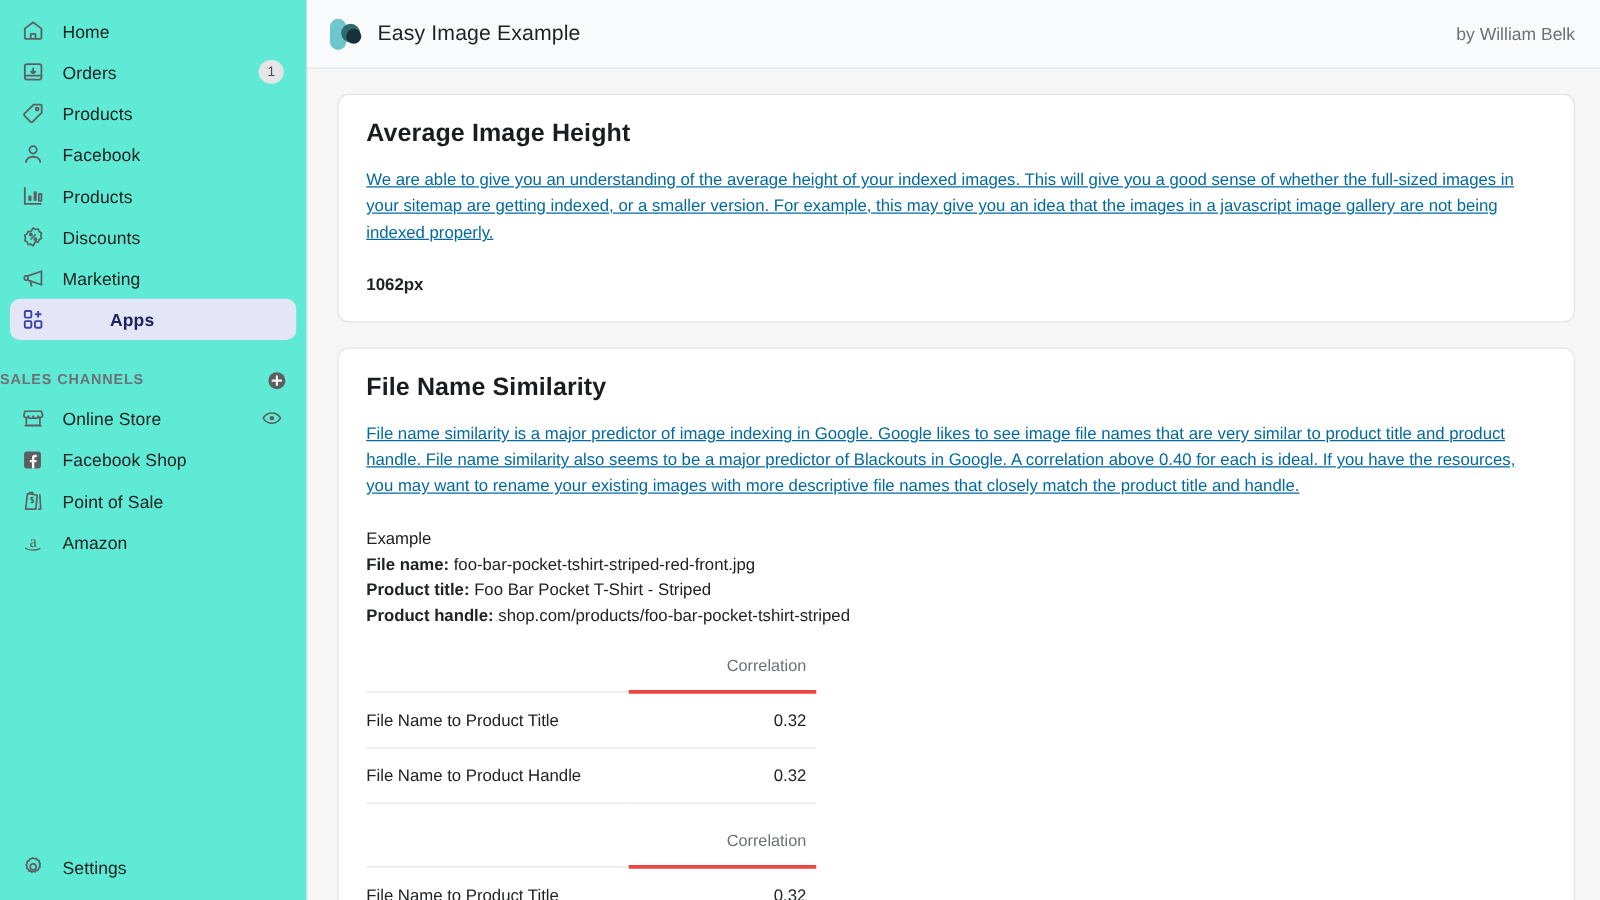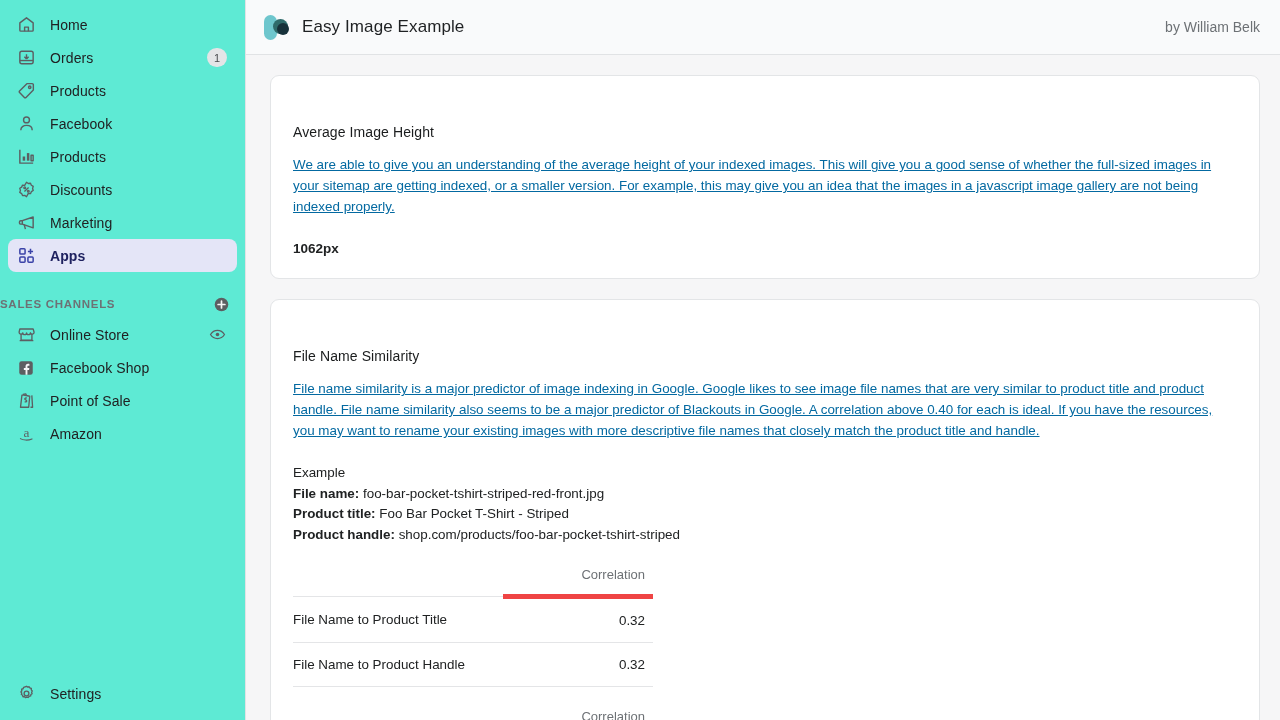--- a/index.html
+++ b/index.html
@@ -36,21 +36,21 @@
     margin-right: 14px;
     display: flex; align-items: center; justify-content: center;
     color: #5c5f62;
   }
   .nav-item .lbl {
     font-size: 14px;
     color: #202223;
     letter-spacing: .1px;
     white-space: nowrap;
   }
-  .nav-item.active { background: #e4e5f7; }
+  .nav-item.active { background: #e4e5f7; gap: 38px; }
   .nav-item.active .ico { color: #3b43a8; }
   .nav-item.active .lbl { color: #1f2260; font-weight: 600; }
   .badge {
     position: absolute; right: 10px;
     min-width: 20px; height: 19px;
     background: #e4e5e7;
     border-radius: 10px;
     font-size: 11px; color: #4a4c4f;
     display: flex; align-items: center; justify-content: center;
     padding: 0 6px;
@@ -118,41 +118,41 @@
     padding: 20px 20px 0 24px;
   }
   .card {
     background: #fff;
     border: 1px solid #e3e5e7;
     border-radius: 9px;
     padding: 20px 22px 22px 22px;
     margin-bottom: 20px;
   }
   .card h2 {
-    font-size: 14px; font-weight: 400; color: #1a1c1d;
-    letter-spacing: .1px; margin-bottom: 14px; margin-top: 28px;
+    font-size: 20px; font-weight: 700; color: #1a1c1d;
+    letter-spacing: .1px; margin-bottom: 14px;
   }
   .card p.body {
     font-size: 13.4px; line-height: 21px; color: #0369a1; text-decoration: underline;
   }
   .bigval { font-size: 13.5px; font-weight: 700; color: #202223; margin-top: 24px; }
 
   .example { margin-top: 22px; font-size: 13.4px; line-height: 20.5px; color: #202223; }
   .example .lab { font-weight: 700; }
 
   table.corr {
     margin-top: 22px;
     border-collapse: collapse;
     width: 360px;
     table-layout: fixed;
   }
   table.corr th {
     font-size: 13px; font-weight: 400; color: #6d7175;
     text-align: right; padding: 0 8px 12px 8px;
-    border-bottom: 5px solid #ef4444;
+    border-bottom: 3px solid #ef4444;
   }
   table.corr th.blank { border-bottom: 1px solid #e4e5e7; }
   table.corr td {
     font-size: 13.4px; color: #202223;
     padding: 14px 8px 14px 0;
     border-bottom: 1px solid #e4e5e7;
   }
   table.corr td.num { text-align: right; padding-right: 8px; }
   table.corr col.c1 { width: 210px; }
   table.corr col.c2 { width: 150px; }

